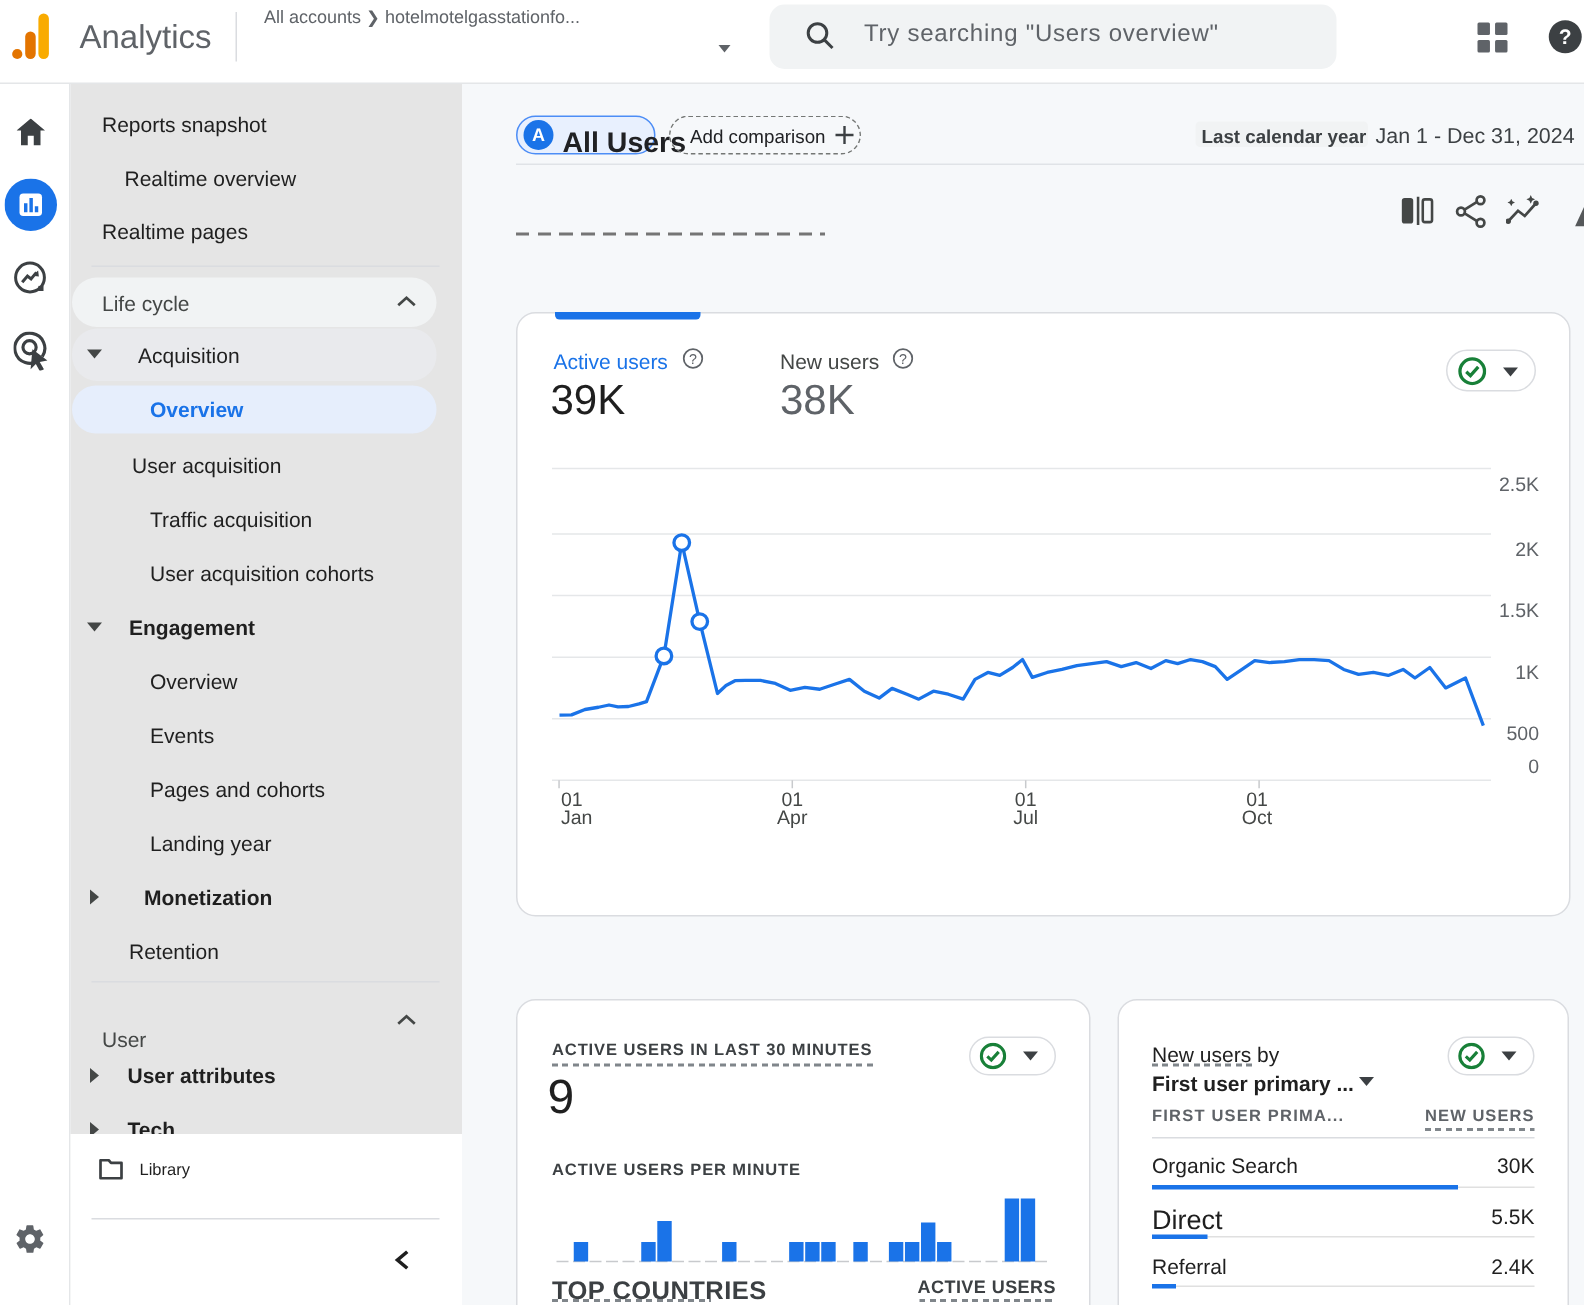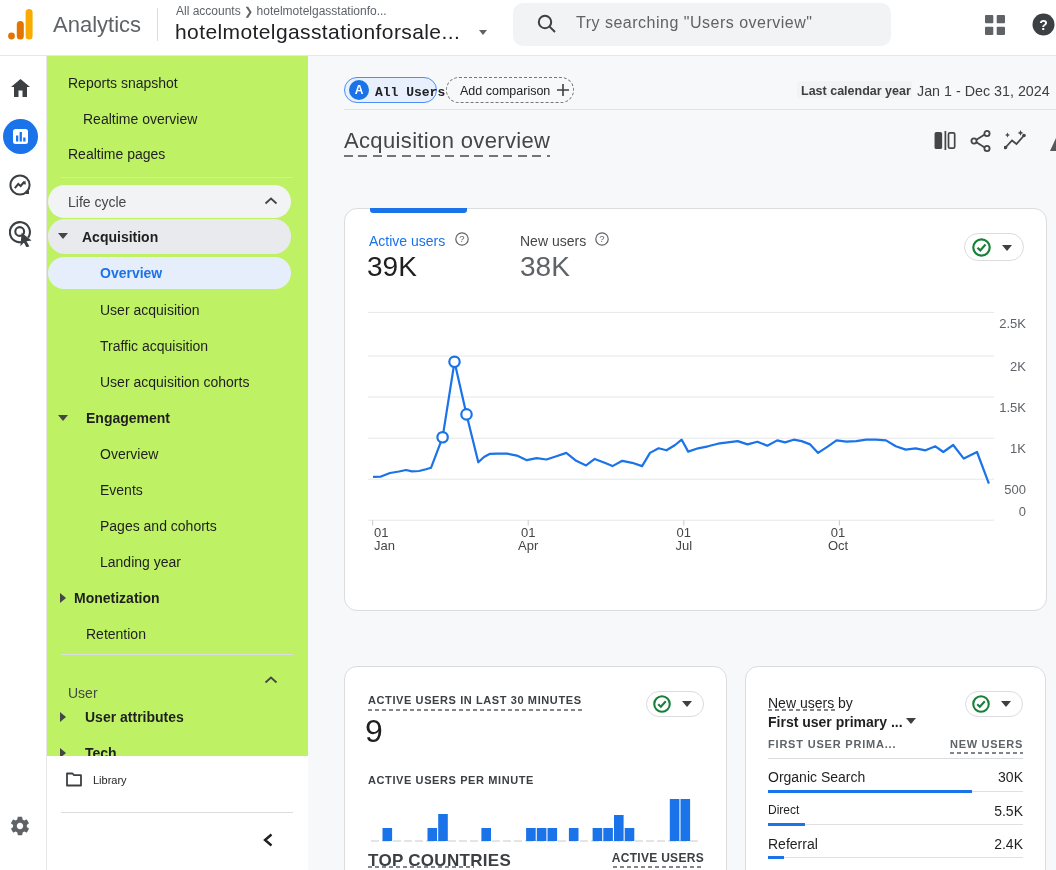--- a/index.html
+++ b/index.html
@@ -1,38 +1,37 @@
 <!DOCTYPE html>
 <html><head>
 <meta charset="utf-8">
 <style>
   * { margin:0; padding:0; box-sizing:border-box; }
   html,body { width:1056px; height:870px; overflow:hidden; }
   body { font-family:"Liberation Sans", sans-serif; background:#fff; }
-  #root { position:relative; width:1056px; height:870px; overflow:hidden; background:#bef264; }
+  #root { position:relative; width:1056px; height:870px; overflow:hidden; background:#e5e5e5; }
   .abs { position:absolute; }
 </style>
 </head>
 <body>
 <div id="root">
 
   <div class="abs" style="left:308px;top:56px;width:748px;height:814px;background:#f6f8fa;"></div>
 
   <div class="abs" style="left:0;top:0;width:1056px;height:56px;background:#fff;border-bottom:1px solid #e4e6e8;"></div>
 
   <svg class="abs" style="left:8px;top:8px;" width="34" height="32" viewBox="0 0 34 32">
     <circle cx="3.5" cy="28" r="3.4" fill="#e37400"></circle>
     <rect x="8.8" y="13" width="7" height="18.4" rx="3.5" fill="#e37400"></rect>
     <rect x="17.6" y="1" width="7" height="30.4" rx="3.5" fill="#f9ab00"></rect>
   </svg>
   <div class="abs" style="left:53px;top:12px;font-size:22px;color:#5f6368;">Analytics</div>
   <div class="abs" style="left:157px;top:8px;width:1px;height:33px;background:#dadce0;"></div>
 
   <div class="abs" style="left:176px;top:4px;font-size:12px;color:#5f6368;">All accounts <span style="font-size:11px;">❯</span> hotelmotelgasstationfo...</div>
-  <div class="abs" style="left:175px;top:20px;font-size:21px;letter-spacing:0.4px;color:#202124;">hotelmotelgasstationforsale...</div>
   <svg class="abs" style="left:477px;top:29px;" width="12" height="8" viewBox="0 0 12 8">
       <path d="M2 1 L6 6 L10 1 Z" fill="#5f6368"></path>
     </svg>
 
   <div class="abs" style="left:513px;top:3px;width:378px;height:43px;background:#f1f3f4;border-radius:10px;"></div>
   <svg class="abs" style="left:536px;top:13px;" width="22" height="22" viewBox="0 0 22 22" fill="none" stroke="#3c4043" stroke-width="2">
       <circle cx="9" cy="9" r="6.2"></circle>
       <line x1="13.6" y1="13.6" x2="19" y2="19"></line>
     </svg>
   <div class="abs" style="left:576px;top:14px;font-size:16px;letter-spacing:0.5px;color:#5f6368;">Try searching "Users overview"</div>
@@ -94,39 +93,39 @@
   <div class="sdiv" style="top:177px;"></div>
 
   <div class="pill" style="top:185px;background:#f1f3f4;"></div>
   <div class="navhdr" style="left:68px;top:194px;">Life cycle</div>
   <svg class="chev" style="left:264px;top:197px;" width="14" height="8" viewBox="0 0 14 8" fill="none">
       <path d="M1.5 6.5 L7 1.5 L12.5 6.5" stroke="#444746" stroke-width="1.8"></path>
     </svg>
 
   <div class="pill" style="top:218.5px;height:35px;background:#e9eaed;"></div>
   <div class="tri-d" style="left:58px;top:233px;"></div>
-  <div class="navitem" style="left:82px;top:229px;font-weight:bold;">Acquisition</div>
+  <div class="navitem" style="left:92px;top:229px;font-weight:normal;">Acquisition</div>
 
   <div class="pill" style="top:256.5px;height:32px;background:#e6eefc;"></div>
   <div class="navitem" style="left:100px;top:265px;color:#1a73e8;font-weight:bold;">Overview</div>
 
-  <div class="navitem" style="left:100px;top:302px;">User acquisition</div>
+  <div class="navitem" style="left:88px;top:302px;">User acquisition</div>
   <div class="navitem" style="left:100px;top:338px;">Traffic acquisition</div>
   <div class="navitem" style="left:100px;top:374px;">User acquisition cohorts</div>
 
   <div class="tri-d" style="left:58px;top:415px;"></div>
   <div class="navitem" style="left:86px;top:410px;font-weight:bold;">Engagement</div>
 
   <div class="navitem" style="left:100px;top:446px;">Overview</div>
   <div class="navitem" style="left:100px;top:482px;">Events</div>
   <div class="navitem" style="left:100px;top:518px;">Pages and cohorts</div>
   <div class="navitem" style="left:100px;top:554px;">Landing year</div>
 
   <div class="tri-r" style="left:60px;top:593px;"></div>
-  <div class="navitem" style="left:74px;top:590px;font-weight:bold;">Monetization</div>
+  <div class="navitem" style="left:96px;top:590px;font-weight:bold;">Monetization</div>
   <div class="navitem" style="left:86px;top:626px;">Retention</div>
 
   <div class="sdiv" style="top:654px;"></div>
   <div class="navhdr" style="left:68px;top:673px;margin-top:12px;">User</div>
   <svg class="chev" style="left:264px;top:676px;" width="14" height="8" viewBox="0 0 14 8" fill="none">
       <path d="M1.5 6.5 L7 1.5 L12.5 6.5" stroke="#444746" stroke-width="1.8"></path>
     </svg>
 
   <div class="tri-r" style="left:60px;top:712px;"></div>
   <div class="navitem" style="left:85px;top:709px;font-weight:bold;">User attributes</div>
@@ -145,34 +144,33 @@
 
   <style>
     .card { position:absolute; background:#fff; border:1px solid #dadce0; border-radius:13px; }
     .gpill { position:absolute; width:60px; height:28px; background:#fff; border:1px solid #dadce0; border-radius:14px; }
     .caret { position:absolute; width:0; height:0; border-left:5px solid transparent; border-right:5px solid transparent; border-top:6px solid #3c4043; }
     .dash11 { position:absolute; height:2px; background:repeating-linear-gradient(90deg,#80868b 0 4px,transparent 4px 7px); }
   </style>
 
   <div class="abs" style="left:344px;top:77px;width:93px;height:26px;background:#e8f0fe;border:1px solid #4c8df6;border-radius:13px;"></div>
   <div class="abs" style="left:349px;top:80px;width:20px;height:20px;border-radius:10px;background:#1a73e8;color:#fff;font-size:12px;font-weight:bold;text-align:center;line-height:20px;">A</div>
-  <div class="abs" style="left:375px;top:85px;font-size:13px;font-weight:bold;color:#202124;font-family:Liberation Mono, monospace;">All Users</div>
+  <div class="abs" style="left:375px;top:85px;font-size:19px;font-weight:bold;color:#202124;">All Users</div>
 
   <div class="abs" style="left:446px;top:77px;width:128px;height:26px;border:1px dashed #747775;border-radius:13px;"></div>
   <div class="abs" style="left:460px;top:84px;font-size:12.5px;white-space:nowrap;color:#202124;">Add comparison</div>
   <svg class="abs" style="left:556px;top:83px;" width="14" height="14" viewBox="0 0 14 14">
       <path d="M7 1 L7 13 M1 7 L13 7" stroke="#3c4043" stroke-width="1.6"></path>
     </svg>
 
   <div class="abs" style="left:797px;top:81px;width:115px;height:17px;background:#f1f3f4;border-radius:3px;"></div>
   <div class="abs" style="left:801px;top:84px;font-size:12.5px;font-weight:bold;white-space:nowrap;color:#3c4043;">Last calendar year</div>
   <div class="abs" style="left:917px;top:83px;font-size:14.3px;white-space:nowrap;color:#3c4043;">Jan 1 - Dec 31, 2024</div>
   <div class="abs" style="left:344px;top:109px;width:712px;height:1px;background:#e0e3e7;"></div>
 
-  <div class="abs" style="left:344px;top:128px;font-size:22px;letter-spacing:0.35px;color:#444746;">Acquisition overview</div>
   <div class="abs" style="left:344px;top:155px;width:206px;height:2px;background:repeating-linear-gradient(90deg,#757575 0 9px,transparent 9px 14.5px);"></div>
 
   <svg class="abs" style="left:934px;top:131px;" width="22" height="19" viewBox="0 0 23 20">
     <rect x="0.5" y="1" width="8" height="18" rx="2" fill="#444746"></rect>
     <rect x="11" y="0" width="1.8" height="20" fill="#444746"></rect>
     <rect x="15.2" y="2" width="6.5" height="16" rx="1.5" fill="none" stroke="#444746" stroke-width="1.8"></rect>
   </svg>
   <svg class="abs" style="left:970px;top:130px;" width="22" height="22" viewBox="0 0 22 22" fill="none" stroke="#444746" stroke-width="1.8">
     <circle cx="4" cy="11" r="2.6"></circle>
       <circle cx="17" cy="3.5" r="2.6"></circle>
@@ -316,21 +314,21 @@
   <div class="abs" style="left:768px;top:738px;font-size:11px;font-weight:bold;letter-spacing:0.8px;color:#5f6368;">FIRST USER PRIMA...</div>
   <div class="abs" style="left:903px;top:738px;width:120px;font-size:11px;font-weight:bold;letter-spacing:0.7px;color:#5f6368;text-align:right;">NEW USERS</div>
   <div class="dash11" style="left:950px;top:752px;width:73px;"></div>
   <div class="abs" style="left:768px;top:758px;width:255px;height:1px;background:#dadce0;"></div>
 
   <div class="abs" style="left:768px;top:769px;font-size:14px;color:#1f1f1f;">Organic Search</div>
   <div class="abs" style="left:903px;top:769px;width:120px;font-size:14px;color:#1f1f1f;text-align:right;">30K</div>
   <div class="abs" style="left:768px;top:791px;width:255px;height:1px;background:#e0e0e0;"></div>
   <div class="abs" style="left:768px;top:790px;width:204px;height:3px;background:#1a73e8;"></div>
 
-  <div class="abs" style="left:768px;top:803px;font-size:12px;color:#1f1f1f;">Direct</div>
+  <div class="abs" style="left:768px;top:803px;font-size:18px;color:#1f1f1f;">Direct</div>
   <div class="abs" style="left:903px;top:803px;width:120px;font-size:14px;color:#1f1f1f;text-align:right;">5.5K</div>
   <div class="abs" style="left:768px;top:824px;width:255px;height:1px;background:#e0e0e0;"></div>
   <div class="abs" style="left:768px;top:823px;width:37px;height:3px;background:#1a73e8;"></div>
 
   <div class="abs" style="left:768px;top:836px;font-size:14px;color:#1f1f1f;">Referral</div>
   <div class="abs" style="left:903px;top:836px;width:120px;font-size:14px;color:#1f1f1f;text-align:right;">2.4K</div>
   <div class="abs" style="left:768px;top:857px;width:255px;height:1px;background:#e0e0e0;"></div>
   <div class="abs" style="left:768px;top:856px;width:16px;height:3px;background:#1a73e8;"></div>
 
   <div class="abs" style="left:768px;top:868px;font-size:14px;color:#1f1f1f;">Organic Social</div>

